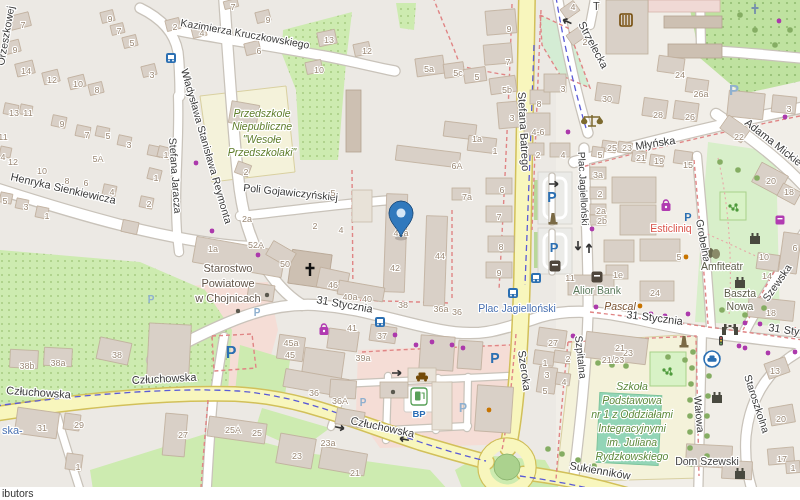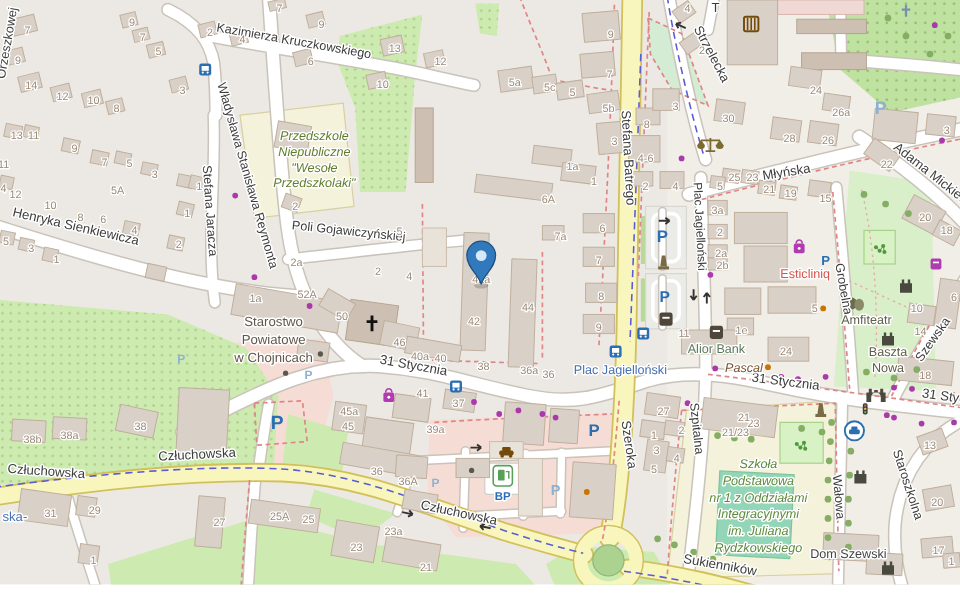--- a/index.html
+++ b/index.html
@@ -720,13 +720,16 @@
         <text x="352" y="331" text-anchor="middle" font-size="9" fill="#9c8a77" style="paint-order:stroke;stroke:#ffffff;stroke-width:2px;">41</text>
       </g>
     <g id="L-marker">
         <g transform="translate(401,237)">
           <ellipse cx="0" cy="1" rx="6" ry="2.4" fill="rgba(0,0,0,0.18)"></ellipse>
           <path d="M0,0 C -2,-8 -12,-14 -12,-24 A 12 12 0 1 1 12,-24 C 12,-14 2,-8 0,0 Z" fill="#3179bd" stroke="#1d4f80" stroke-width="1"></path>
           <circle cx="0" cy="-24" r="4.5" fill="#d6e7f6"></circle>
         </g>
       </g>
   </svg>
+  <div class="attribution">
+    <span>ibutors</span>
+  </div>
 </div>
 
 </body></html>

